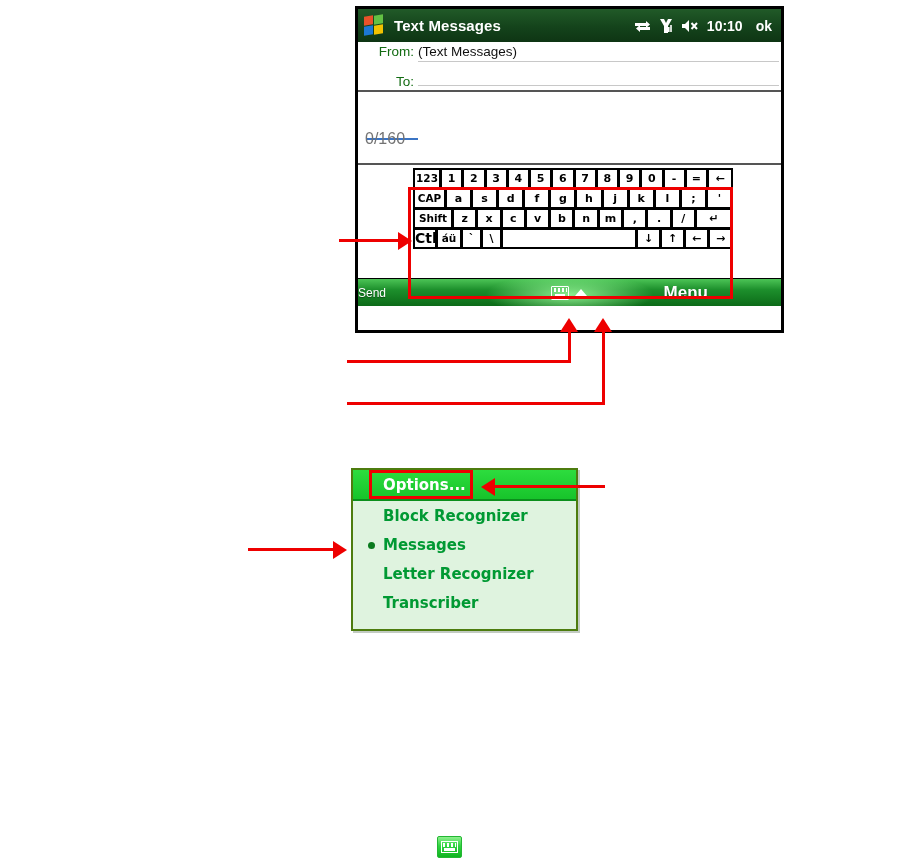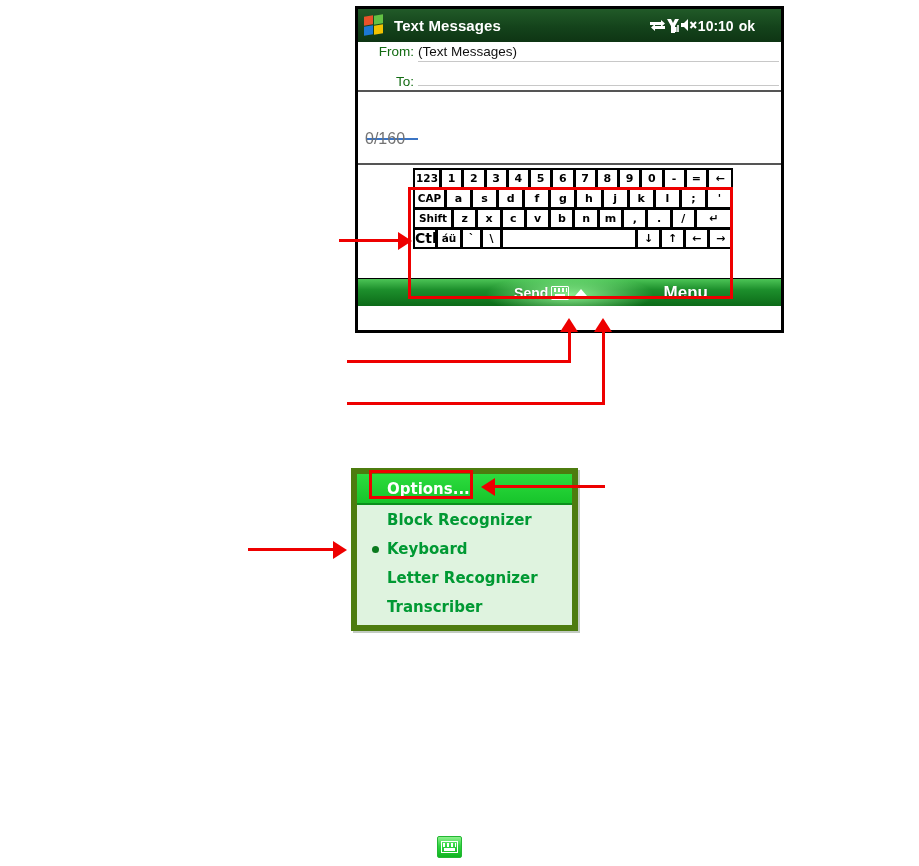--- a/index.html
+++ b/index.html
@@ -53,22 +53,23 @@
 
   .title-text {
     font-size: 15px;
     font-weight: bold;
     letter-spacing: .1px;
     color: #ffffff;
   }
   .title-right {
     margin-left: auto;
     display: flex;
-    align-items: flex-start;
-    padding-right: 26px;
+    align-items: center;
+    gap: 8px;
+    padding-right: 9px;
   }
   .ti { display:block; }
   .ti svg { display:block; }
   .clock {
     font-size: 14px;
     font-weight: bold;
     color: #ffffff;
     margin-left: -2px;
   }
   .ok-btn {
@@ -184,22 +185,22 @@
     background: linear-gradient(180deg,#7fe07f 0%, #23a03a 32%, #0d7a1d 72%, #0a5f16 100%);
     background-image:
       radial-gradient(ellipse 120px 30px at 50% 58%, rgba(160,255,160,.85), rgba(160,255,160,0) 70%),
       linear-gradient(180deg,#4cc456 0%, #1d8f2c 40%, #0c6b18 100%);
     display: flex;
     align-items: center;
     color: #ffffff;
   }
   .sb-left {
     width: 45%;
-    text-align: right;
-    font-size: 14px; font-weight: bold;
+    text-align: left;
+    font-size: 12px; font-weight: normal;
     text-shadow: 0 1px 1px rgba(0,0,0,.45);
   }
   .sb-mid {
     width: 10%;
     display: flex; align-items: center; justify-content: center; gap: 6px;
   }
   .sb-right {
     width: 45%;
     text-align: center;
     font-size: 17px; font-weight: bold;
@@ -229,21 +230,21 @@
     border-left: 6px solid transparent;
     border-right: 6px solid transparent;
     border-bottom: 7px solid #ffffff;
   }
 
   
   #im-menu {
     position: absolute;
     left: 351px; top: 468px;
     width: 227px; height: 163px;
-    border: 6px solid #4d7c0f;
+    border: 2px solid #4d7c0f;
     background: #dff3df;
     box-shadow: 2px 2px 0 rgba(120,140,120,.45);
   }
   .mi {
     position: relative;
     height: 29px;
     display: flex;
     align-items: center;
     padding-left: 30px;
     font-size: 15px;
@@ -447,21 +448,21 @@
   <div id="im-menu">
     <div class="menu-list" id="menu-list">
         <div class="mi selected">
           <span>Options...</span>
         </div>
         <div class="mi">
           <span>Block Recognizer</span>
         </div>
         <div class="mi">
           <span class="bullet"></span>
-          <span>Keyboard</span>
+          <span>Messages</span>
         </div>
         <div class="mi">
           <span>Letter Recognizer</span>
         </div>
         <div class="mi">
           <span>Transcriber</span>
         </div>
       </div>
   </div>
 

